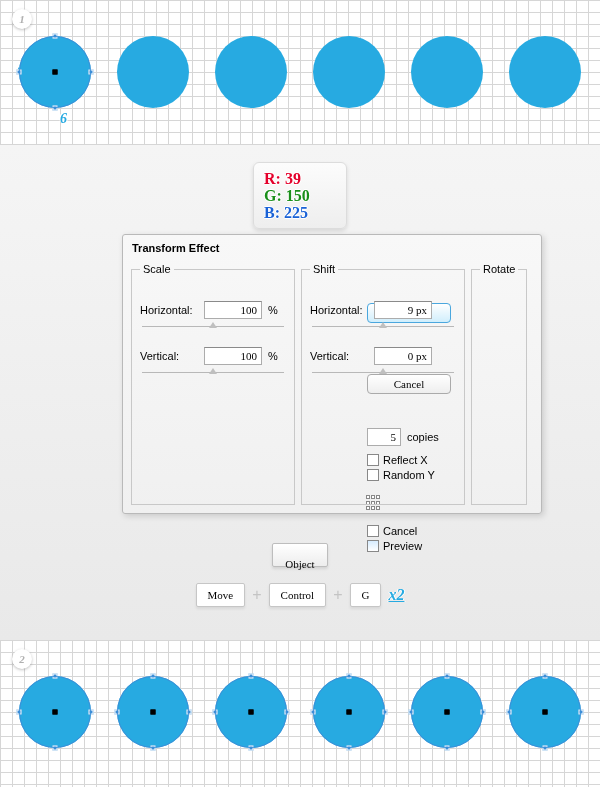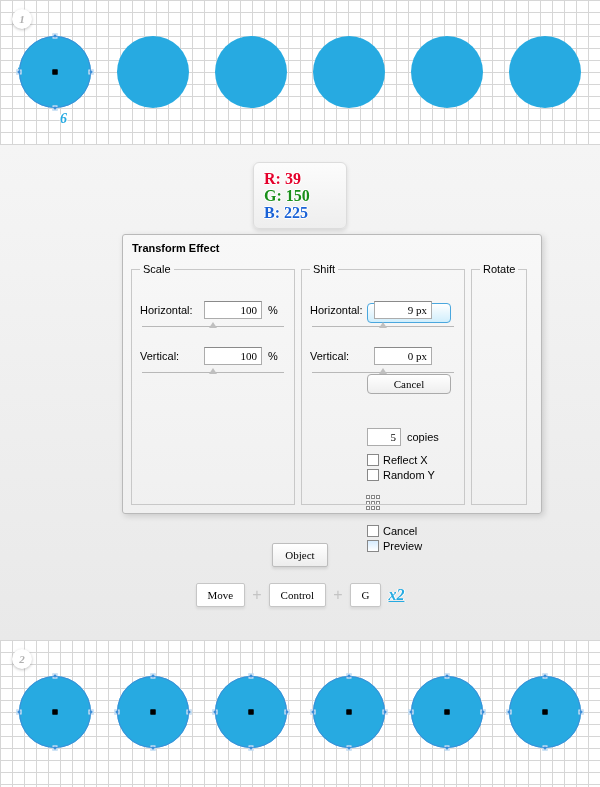--- a/index.html
+++ b/index.html
@@ -160,21 +160,21 @@
     border:1px solid #b0b0b0; position:relative;
   }
   .angle-dial::after{content:'';position:absolute;left:50%;top:50%;width:10px;height:1px;background:#555;}
 
   
   .menu-row {
     position:absolute; top: 543px; left:0; right:0;
     display:flex; justify-content:center; gap:8px;
   }
   .menu-btn {
-    height: 24px; padding:0 12px;
+    height: 24px; padding:9px 12px;
     border:1px solid #bdbdbd; border-radius:2px;
     background: linear-gradient(#fff,#ededed);
     font:11px/22px Tahoma; box-shadow:0 2px 3px rgba(0,0,0,.1);
   }
   .menu-btn.highlight { background: linear-gradient(#fff,#e4f1fb); border-color:#9ac8e6;}
 
   
   .shortcut-row {
     position:absolute; top: 583px; left:0; right:0;
     display:flex; justify-content:center; align-items:center; gap:7px;

